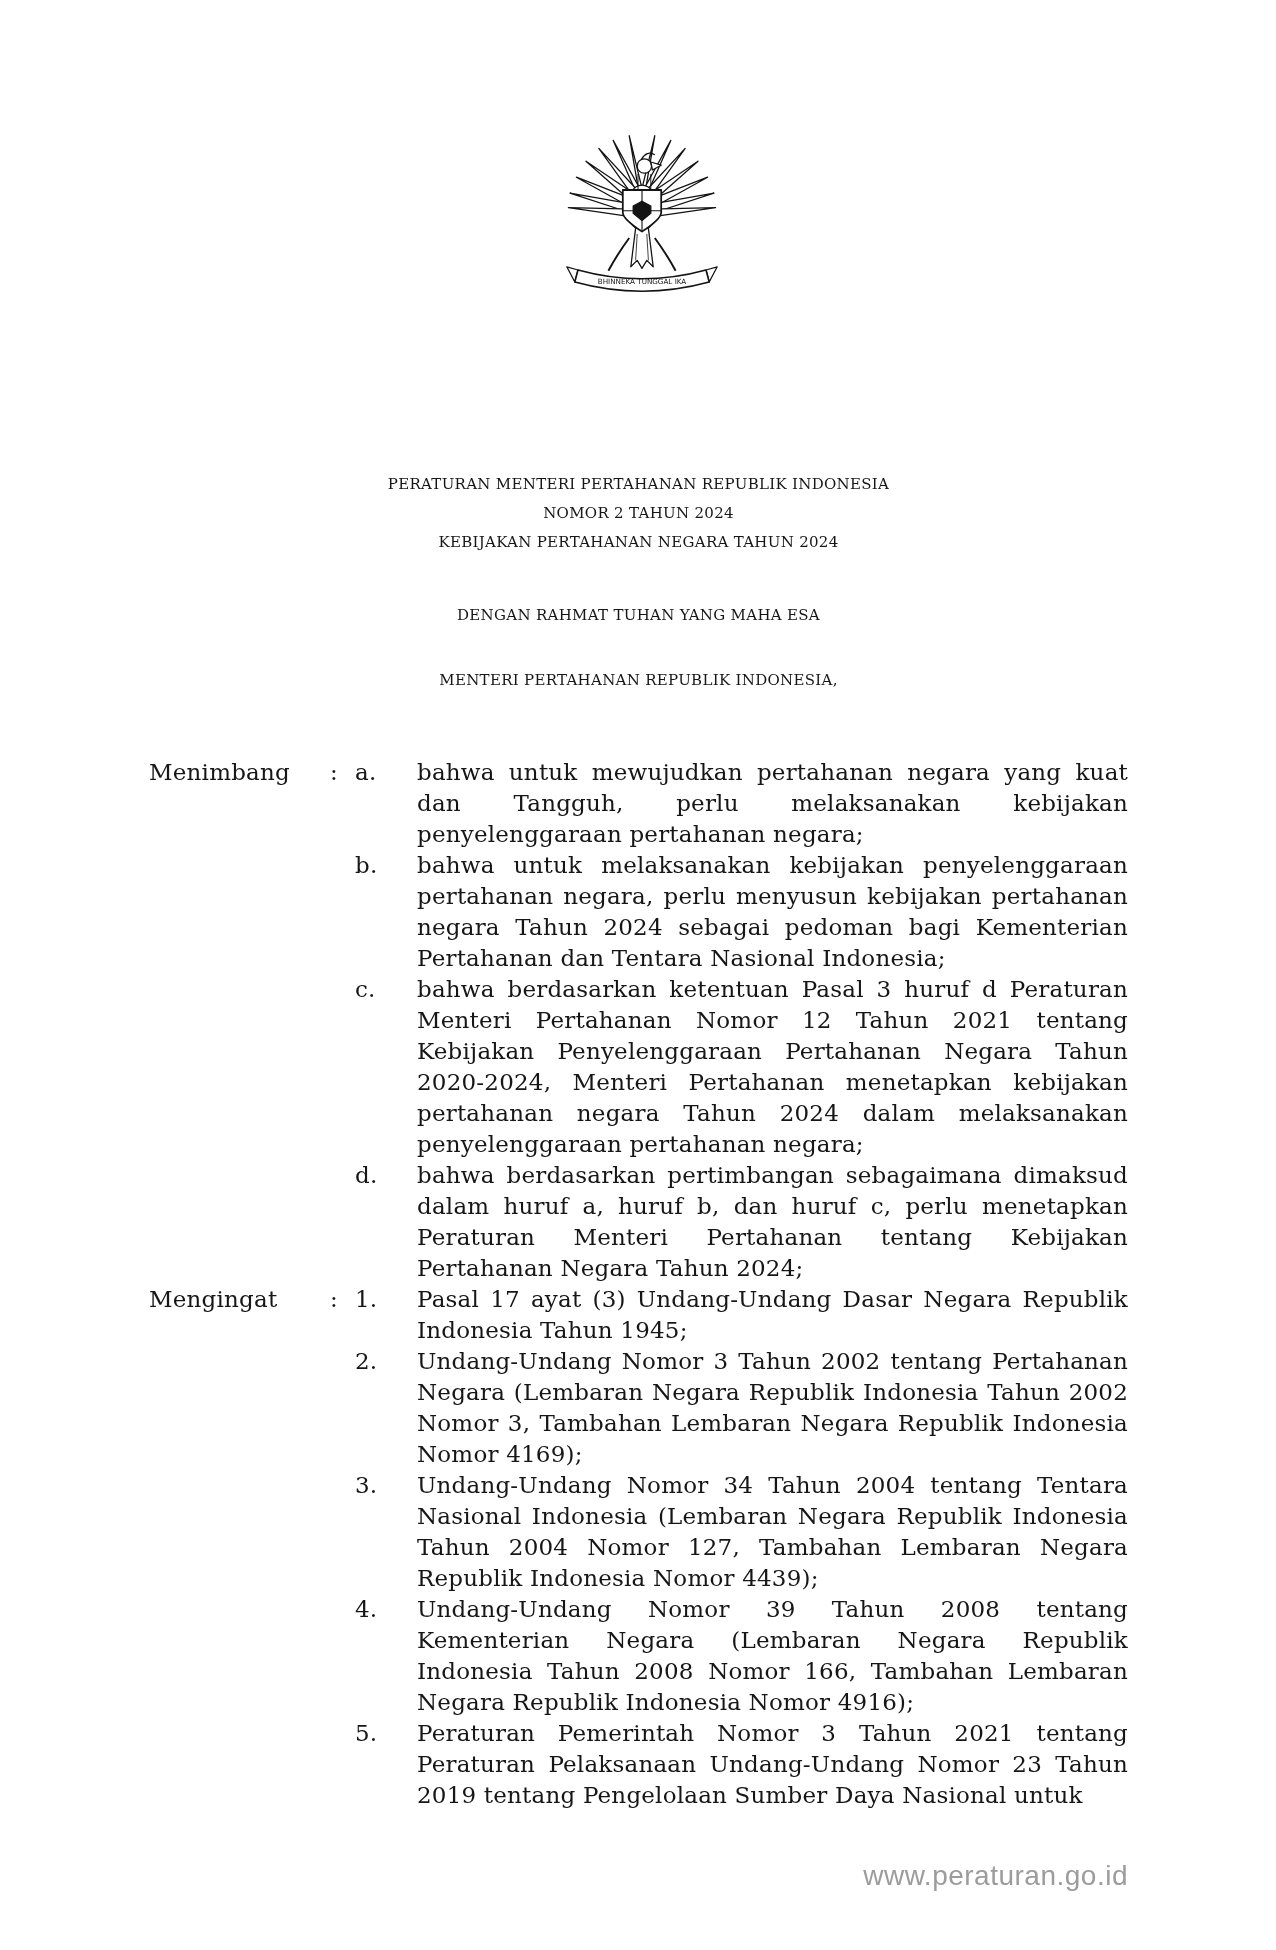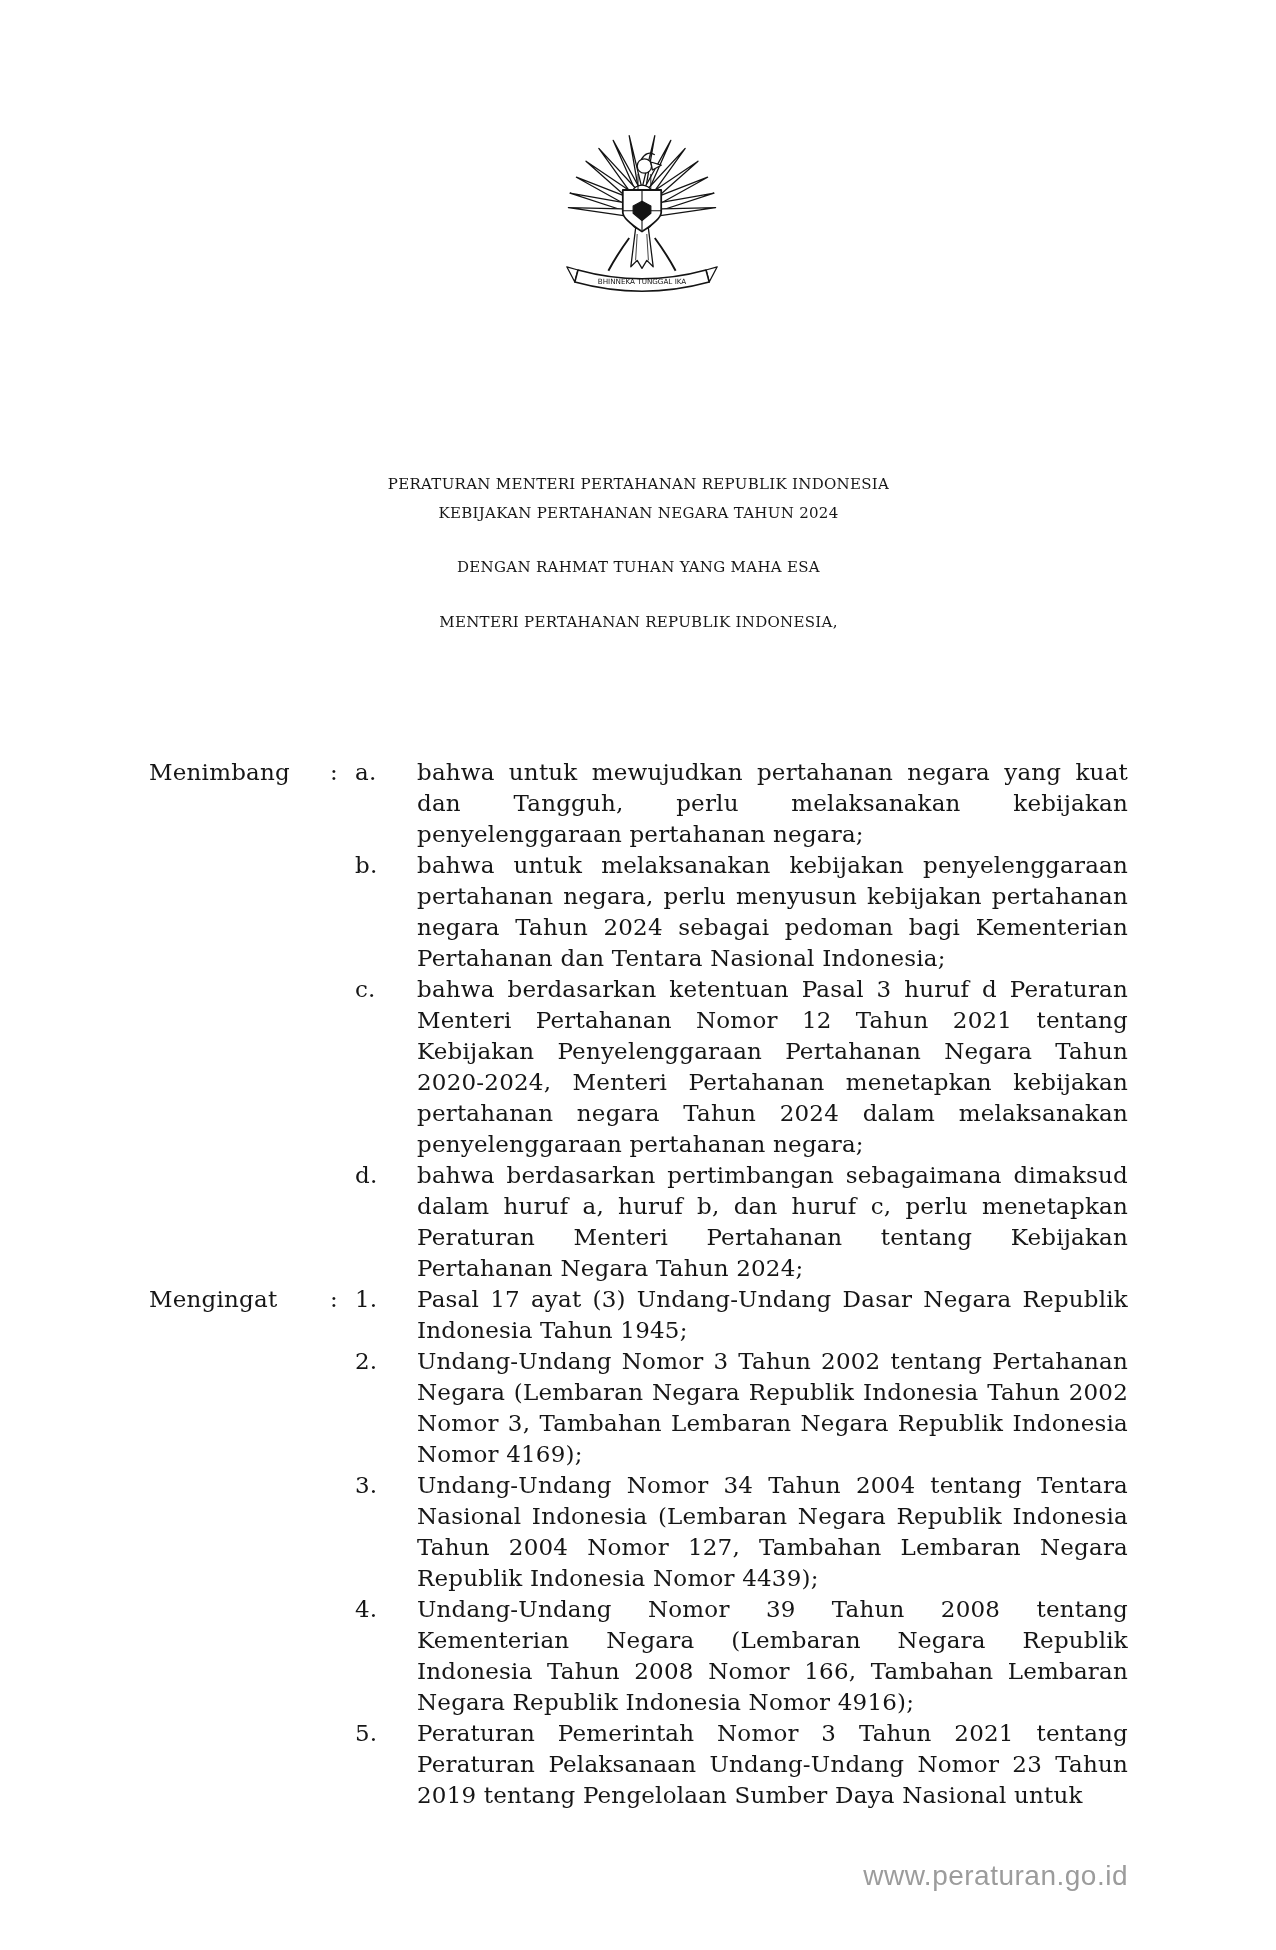--- a/index.html
+++ b/index.html
@@ -33,22 +33,22 @@
   .title-block {
     position: absolute;
     top: 470px;
     left: 149px;
     width: 979px;
     text-align: center;
     font-size: 15px;
     line-height: 29px;
     letter-spacing: 0.3px;
   }
-  .title-block .invocation { margin-top: 25px; }
-  .title-block .authority  { margin-top: 26px; }
+  .title-block .invocation { margin-top: 44px; }
+  .title-block .authority  { margin-top: 36px; }
 
   
   .content {
     position: absolute;
     top: 757px;
     left: 149px;
     width: 979px;
     font-size: 23px;
     line-height: 31px;
     letter-spacing: 0.2px;
@@ -135,20 +135,21 @@
         <path d="M20,190 L6,186 L16,205 Z"></path>
         <path d="M180,190 L194,186 L184,205 Z"></path>
         <path d="M20,190 Q100,212 180,190 L184,205 Q100,228 16,205 Z" stroke-width="2"></path>
       </g>
       <text x="100" y="207" font-size="9" text-anchor="middle" fill="#141414" stroke="none" font-family="DejaVu Sans, sans-serif">BHINNEKA TUNGGAL IKA</text>
     </svg>
   </div>
 
   <div class="title-block">
     <div>PERATURAN MENTERI PERTAHANAN REPUBLIK INDONESIA</div>
+    <div>NOMOR 2 TAHUN 2024</div>
     <div>KEBIJAKAN PERTAHANAN NEGARA TAHUN 2024</div>
     <div class="invocation">DENGAN RAHMAT TUHAN YANG MAHA ESA</div>
     <div class="authority">MENTERI PERTAHANAN REPUBLIK INDONESIA,</div>
   </div>
 
   <div class="content">
 
     <div class="clause-section">
       <div class="clause-label">Menimbang</div>
       <div class="clause-colon">:</div>

